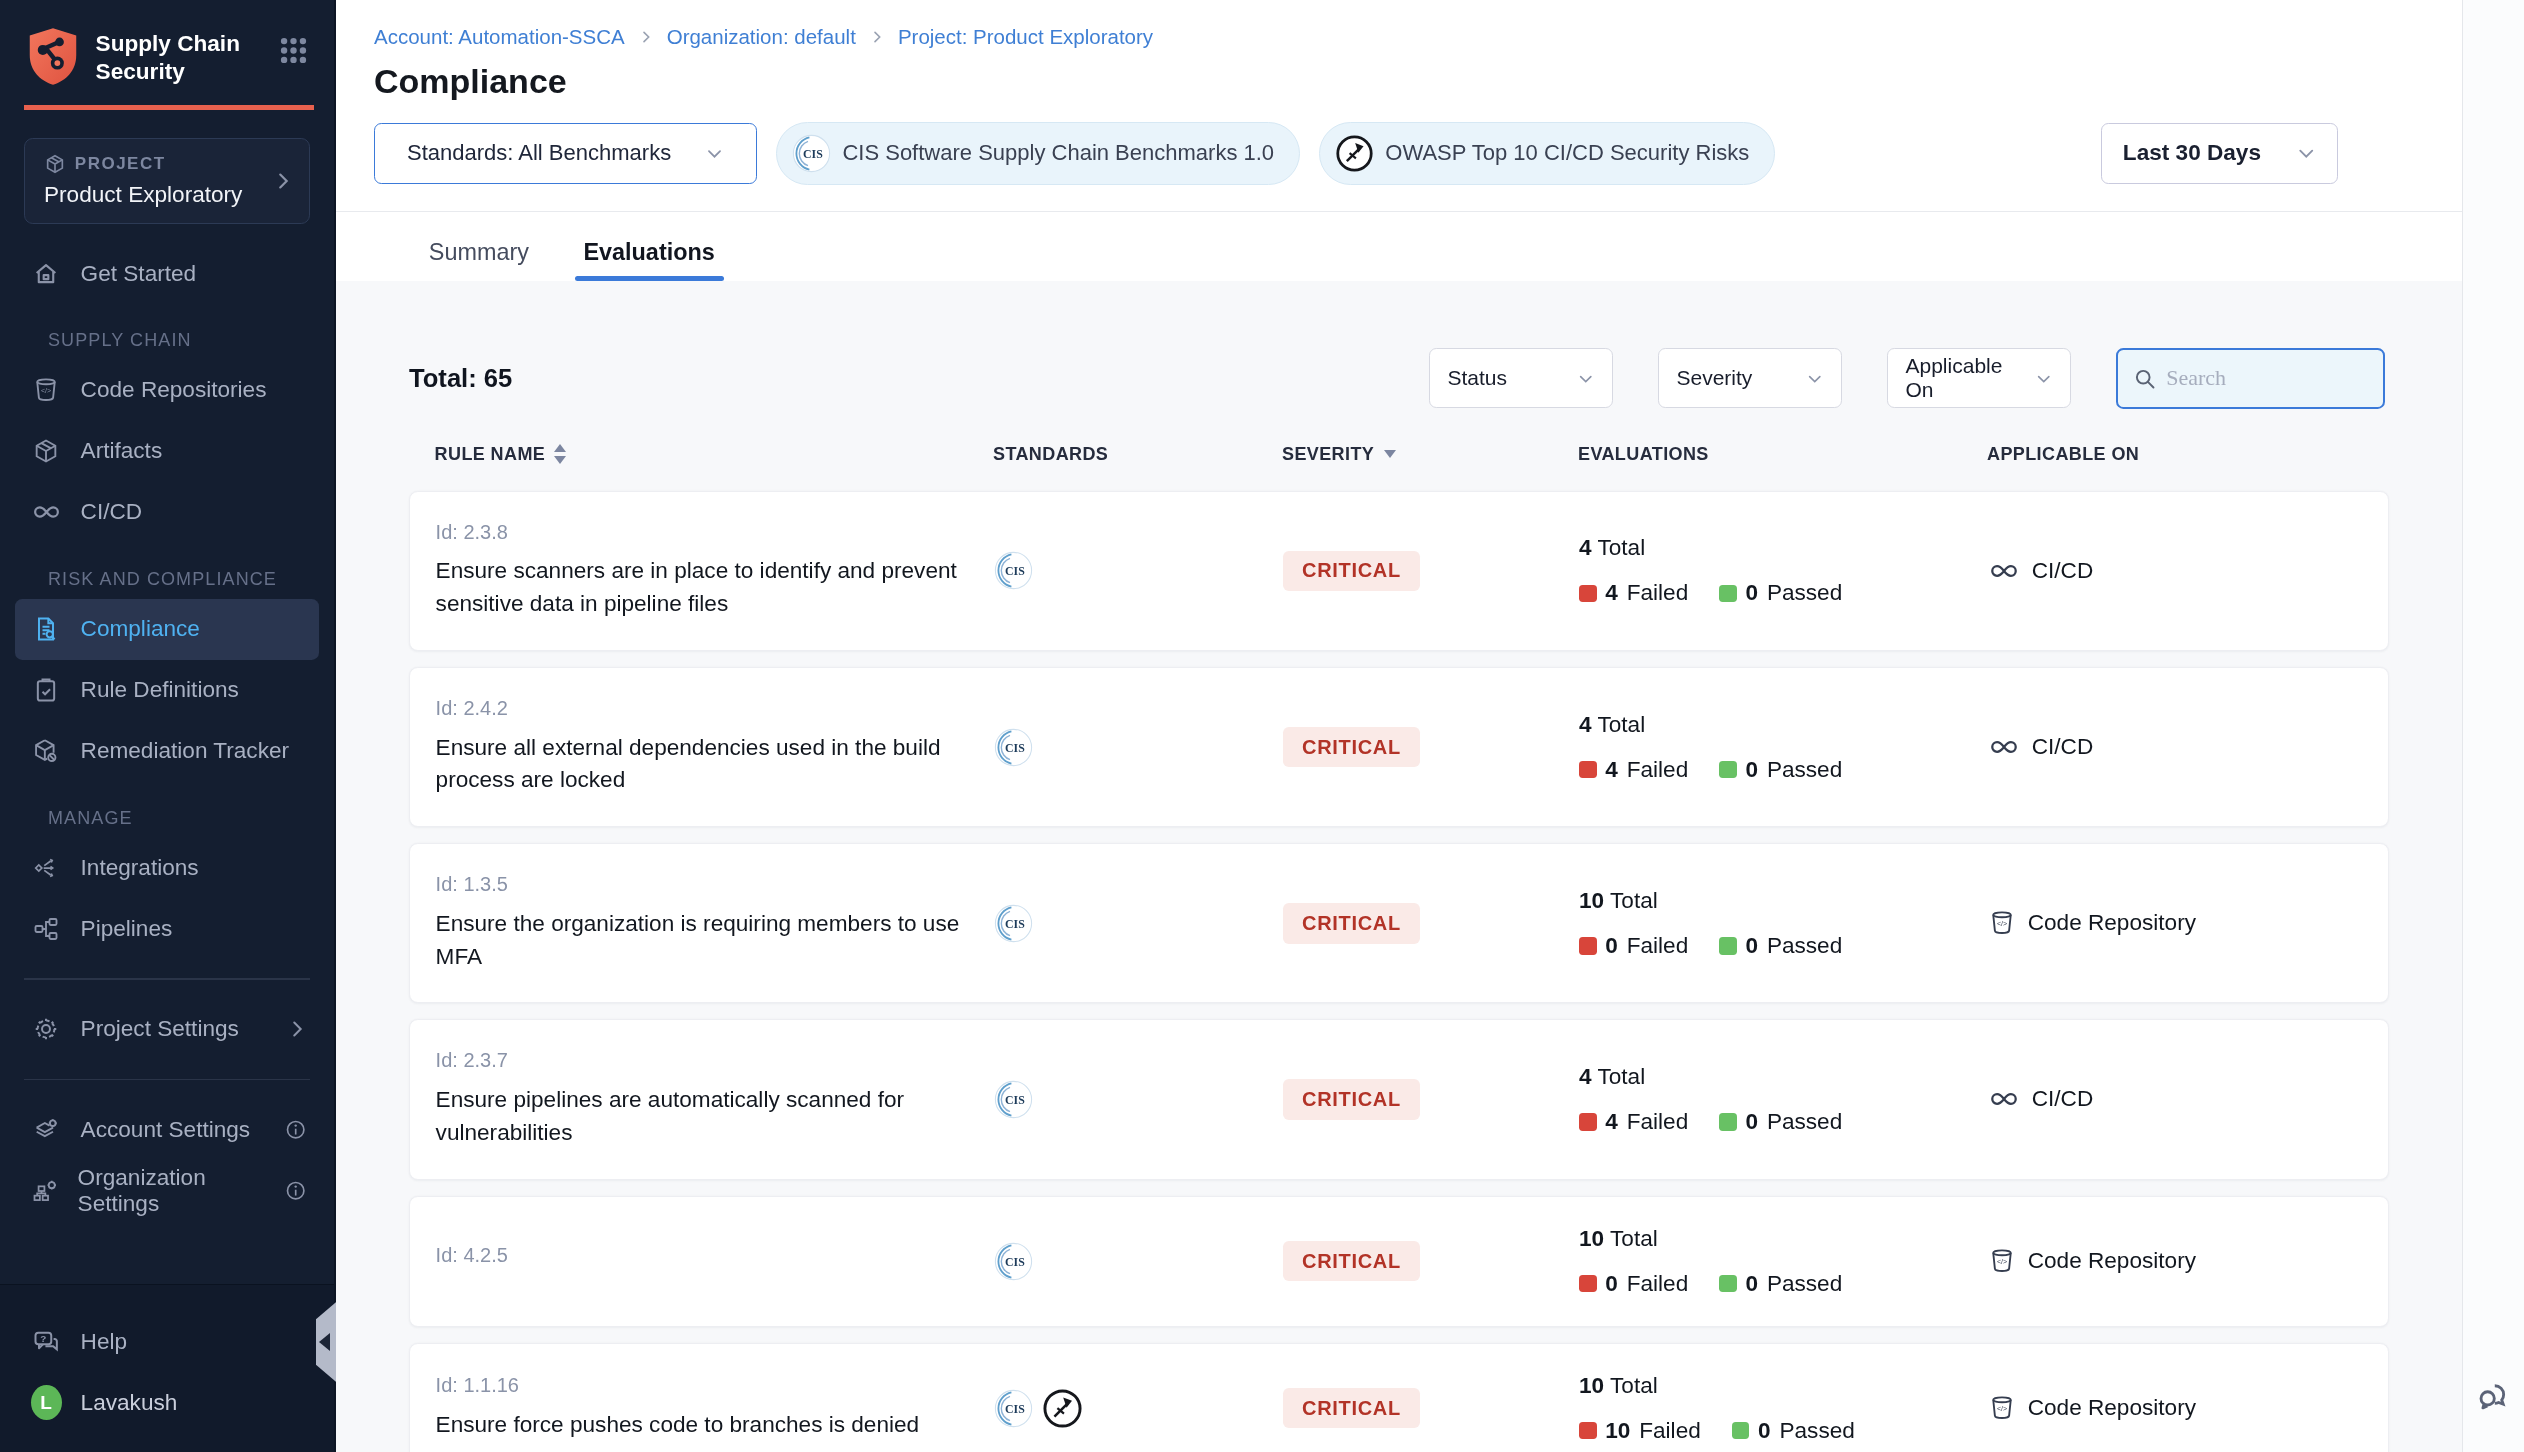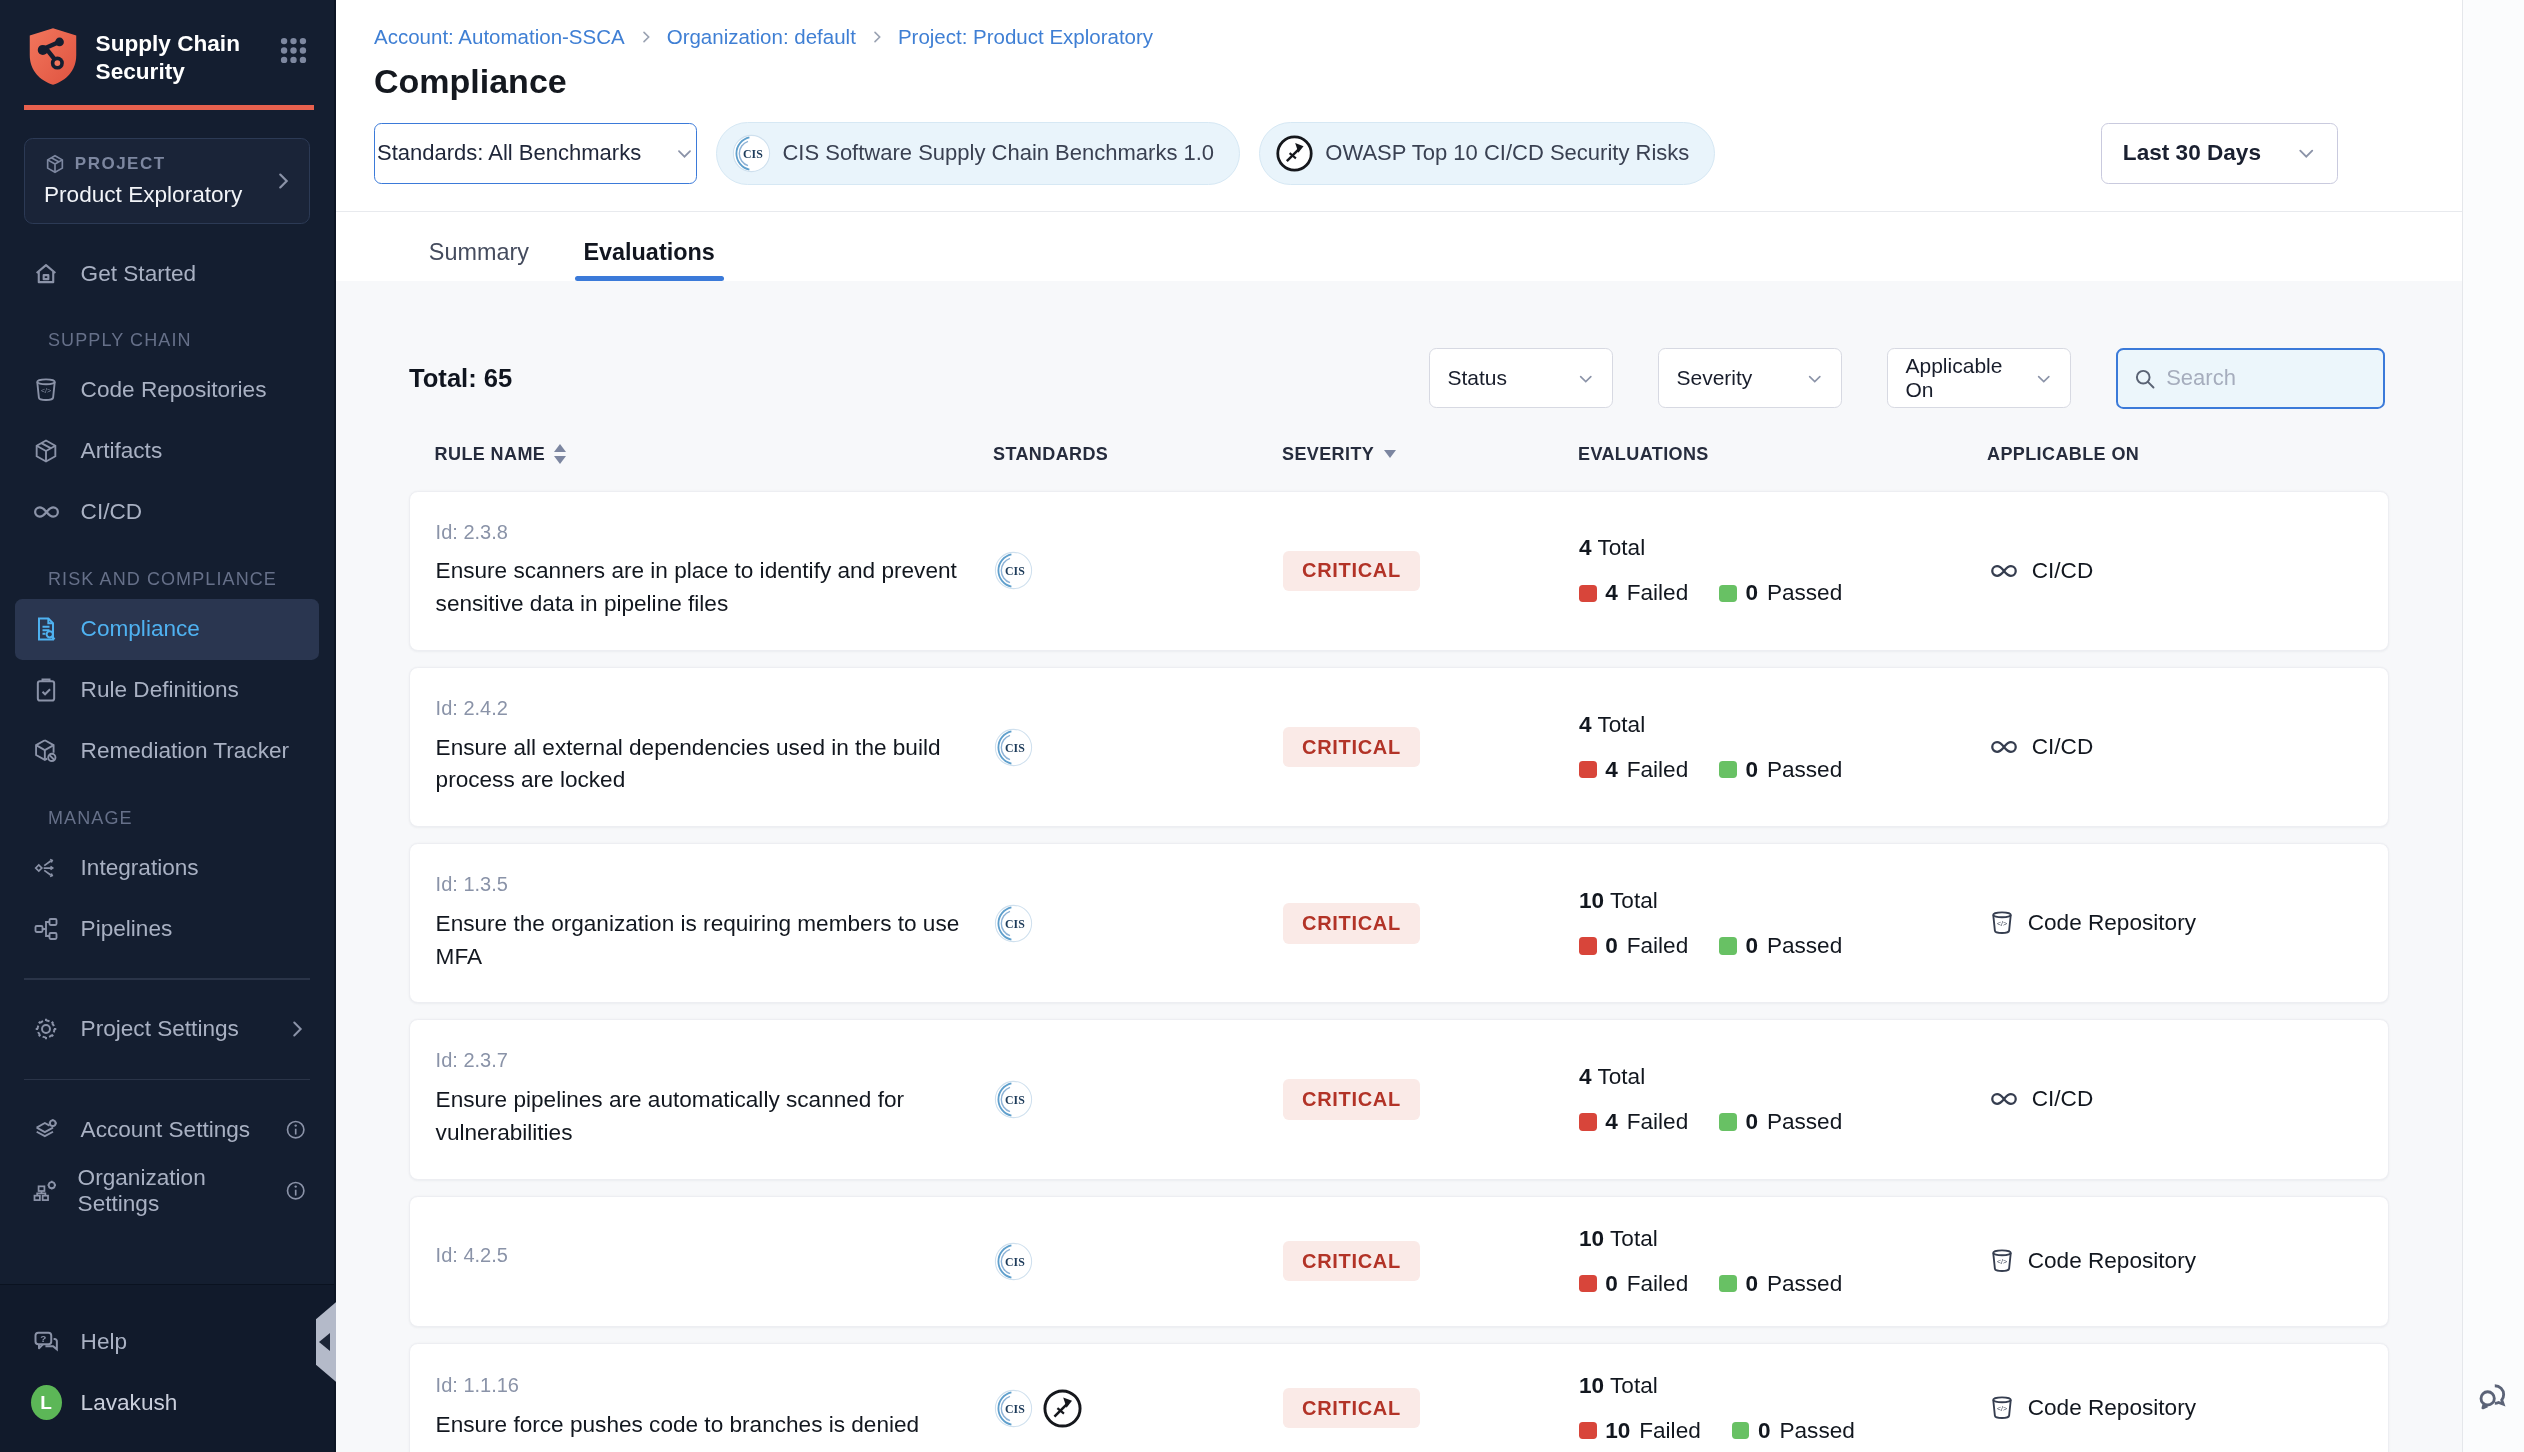--- a/index.html
+++ b/index.html
@@ -65,21 +65,21 @@
   .topbar { padding:25px 34px 0 38px; }
   .breadcrumb { display:flex; align-items:center; gap:13px; font-size:20.5px; }
   .breadcrumb a { color:#3f7fd4; text-decoration:none; cursor:pointer; }
   .crumb-sep { color:#9aa2b2; display:flex; }
   .page-title { font-size:34px; font-weight:bold; color:#14181f; margin-top:13px; }
 
   .filter-row { display:flex; align-items:center; gap:19px; padding:20.5px 124px 26px 38px;
     border-bottom:1.5px solid #e8eaee; }
   .standards-btn {
     border:1.5px solid #3b7ad9; border-radius:7.3px; height:61px; background:#fff;
-    display:flex; align-items:center; gap:34px; padding:0 2px; font-size:22px; color:#20273a; cursor:pointer;
+    display:flex; align-items:center; gap:34px; padding:0 32px; font-size:22px; color:#20273a; cursor:pointer;
   }
   .chip {
     height:63px; border-radius:32px; background:#e9f4fb; border:1.5px solid #d6e8f4;
     display:flex; align-items:center; gap:11.7px; padding:0 25px 0 14.6px; font-size:22px; color:#3a4152; cursor:pointer;
   }
   .date-select {
     margin-left:auto; border:1.5px solid #c9cade; border-radius:7.3px; height:61px; background:#fff;
     display:flex; align-items:center; gap:35px; padding:0 20.5px; font-size:22.6px; font-weight:bold;
     color:#1a2030; cursor:pointer;
   }
@@ -97,21 +97,21 @@
   .filter-select {
     width:184px; height:60px; background:#fff; border:1.5px solid #d7d9e2; border-radius:7.3px;
     display:flex; align-items:center; justify-content:space-between; padding:0 17.5px;
     font-size:21px; color:#181d2b; cursor:pointer;
   }
   .search-box {
     width:269px; height:61px; border:2.2px solid #3b7ad9; border-radius:7.3px; background:#ecf6fb;
     display:flex; align-items:center; gap:10.2px; padding:0 14.6px;
   }
   .search-box input { flex:1; min-width:0; border:none; outline:none; background:transparent;
-    font-size:22px; color:#333a49; font-family:Liberation Sans, sans-serif; }
+    font-size:22px; color:#333a49; font-family:Liberation Serif, serif; }
   .search-box input::placeholder { color:#a6adbd; }
 
   .table-header { display:flex; align-items:center; margin-bottom:26px; font-size:18px;
     font-weight:bold; color:#262c3d; letter-spacing:0.4px; }
   .col-name { flex:0 0 584px; padding-left:25.6px; display:flex; align-items:center; gap:8.8px; }
   .col-standards { flex:0 0 289px; }
   .col-severity { flex:0 0 296px; display:flex; align-items:center; gap:10.2px; }
   .col-evals { flex:0 0 409px; }
   .col-applicable { flex:1; }
   .sort-both { display:inline-flex; flex-direction:column; gap:3.7px; }

